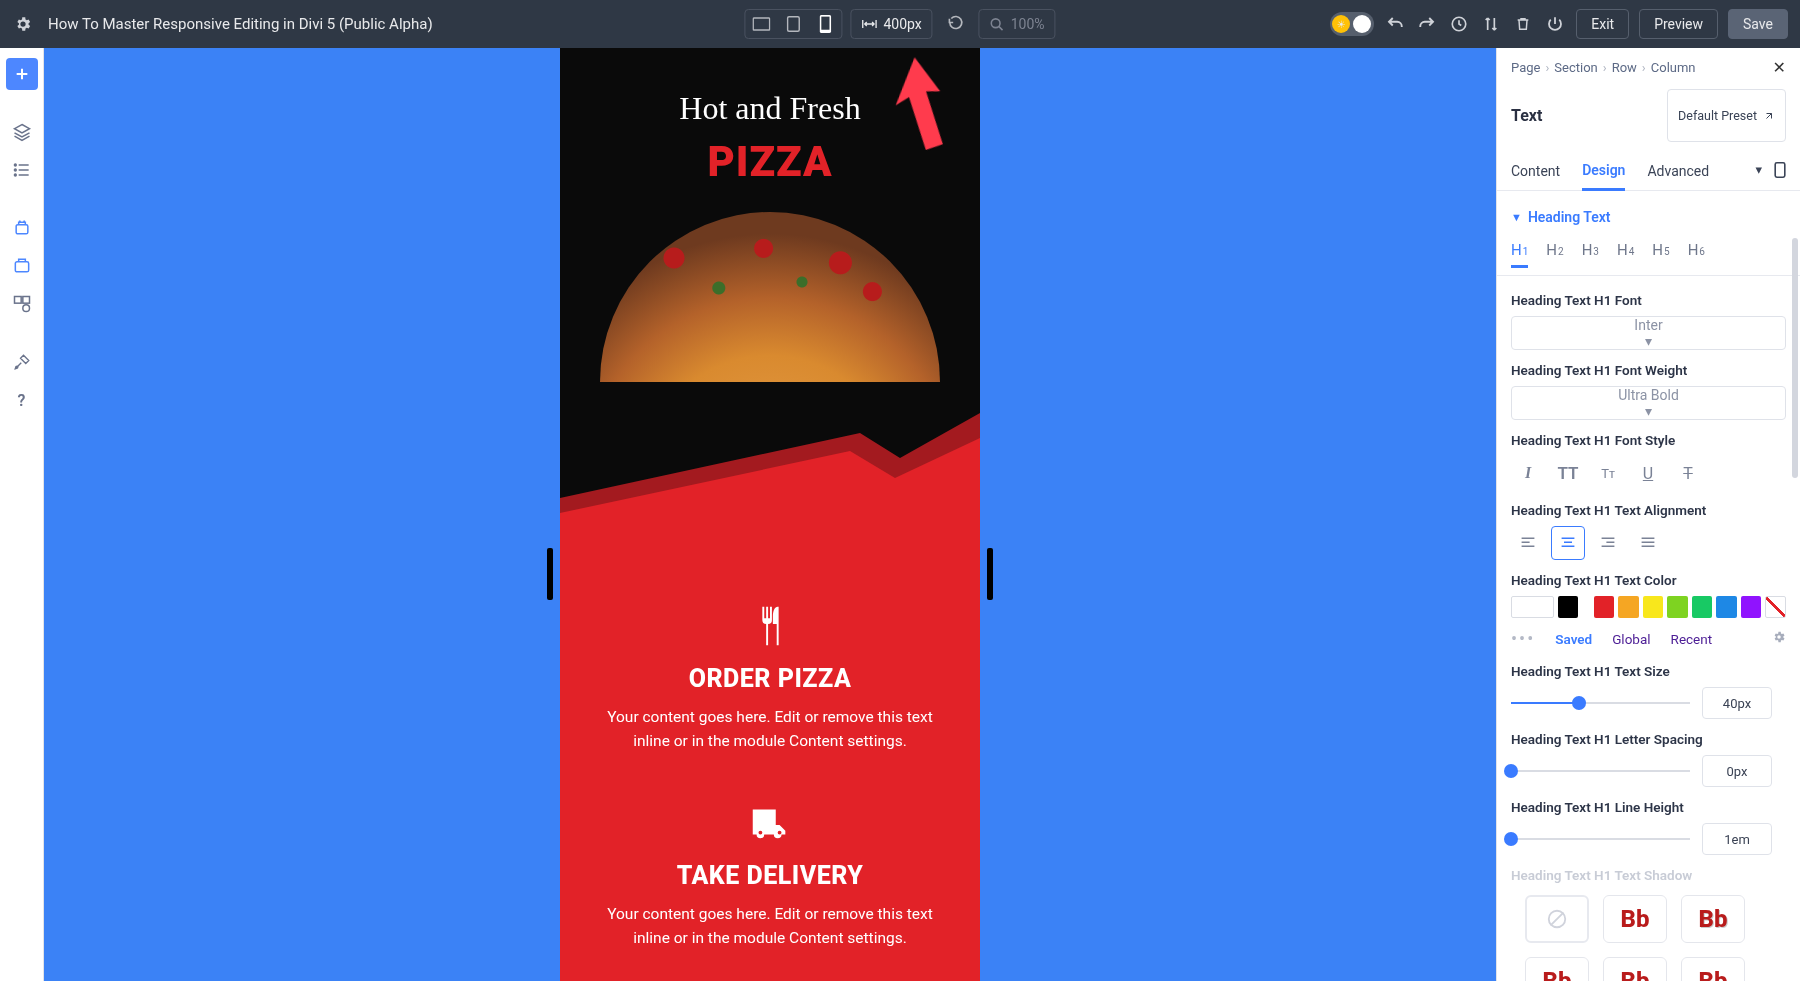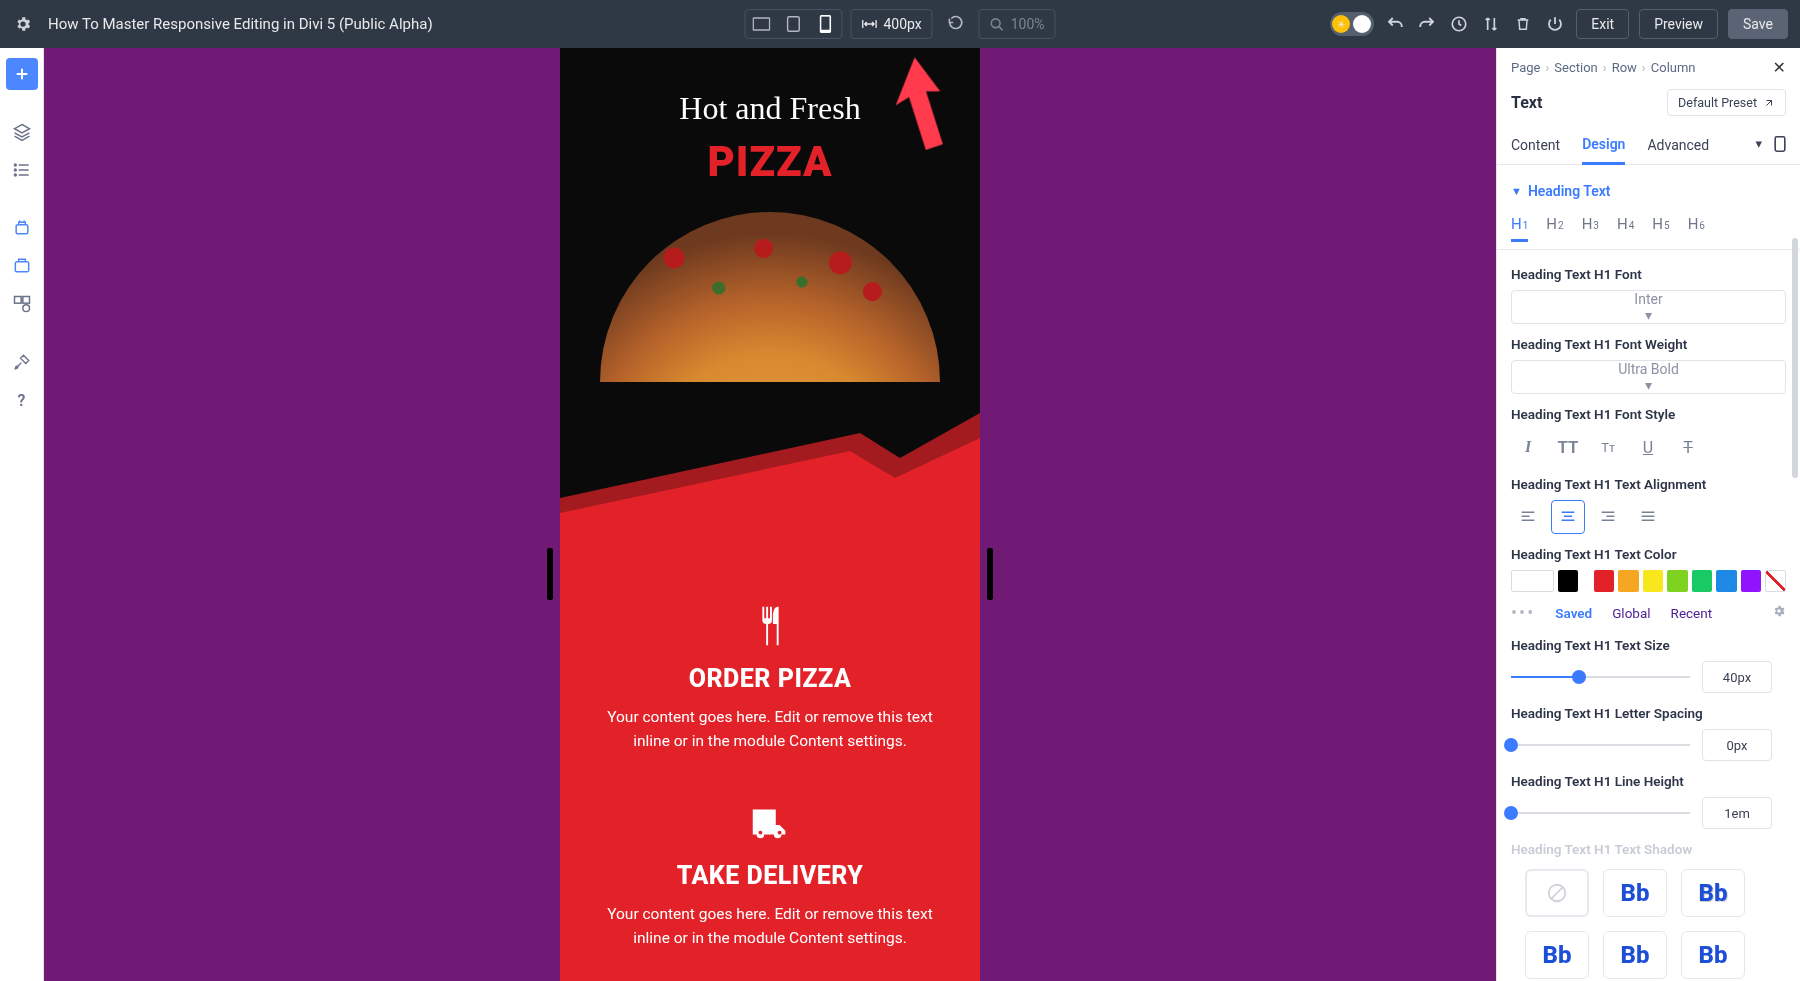--- a/index.html
+++ b/index.html
@@ -25,21 +25,21 @@
 .btn { height:30px; padding: 0 14px; border:1px solid #565f6d; border-radius:4px; background:transparent; color:#e8e9eb; font-size:14px; cursor:pointer; display:flex; align-items:center;}
 .btn.primary { background:#5a6475; border-color:#5a6475;}
 
 
 .leftrail { position:absolute; left:0; top:48px; bottom:0; width:44px; background:#fff; border-right:1px solid #e1e3e8; display:flex; flex-direction:column; align-items:center; padding-top:10px; gap:6px;}
 .rail-btn { width:32px; height:32px; display:flex; align-items:center; justify-content:center; color:#6a738b; cursor:pointer; border-radius:4px;}
 .rail-btn.add { background:#4d87ff; color:#fff; }
 .rail-sep { height:14px; }
 
 
-.canvas-wrap { position:absolute; top:48px; left:44px; right:304px; bottom:0; background:#701a75; overflow:hidden; }
+.canvas-wrap { position:absolute; top:48px; left:44px; right:304px; bottom:0; background:#3b82f6; overflow:hidden; }
 .canvas-inner { position:relative; width:100%; height:100%; }
 .device-frame { position:absolute; left:50%; transform:translateX(-50%); top:0; width:420px; height:950px; background:#fff; }
 .pizza-black { background:#0a0a0a; color:#fff; text-align:center; padding: 42px 20px 140px; position:relative; overflow:hidden; }
 .cursive { font-family: "Brush Script MT", cursive; font-size:32px; margin-bottom:10px;}
 .h-delicious { font-size:42px; font-weight:900; letter-spacing:1px; color:#fff; }
 .h-pizza { font-size:42px; font-weight:900; color:#e22228; letter-spacing:1px;}
 .pizza-img { width: 340px; height:170px; border-radius: 170px 170px 0 0; margin:26px auto 0; overflow:hidden; position:relative; background: radial-gradient(circle at 50% 160%, #e7a04b 0%, #d98a2f 40%, #b4622a 58%, #6e3a1f 78%); }
 .pizza-img::before{content:"";position:absolute;inset:10px 10px auto 10px;height:120px;border-radius:160px 160px 0 0;background:
  radial-gradient(circle at 20% 30%, #b71c1c 0 10px, transparent 11px),
  radial-gradient(circle at 48% 22%, #b71c1c 0 9px, transparent 10px),
@@ -61,21 +61,21 @@
 
 .cursor-arrow { position:absolute; top:8px; left:calc(50% + 120px); pointer-events:none; }
 
 
 .rightpanel { position:absolute; right:0; top:48px; bottom:0; width:304px; background:#fff; border-left:1px solid #e1e3e8; display:flex; flex-direction:column; font-size:13px; color:#2d3548;}
 .rp-bc { display:flex; align-items:center; padding: 10px 14px 6px; gap:5px; color:#5d6a86; font-size:13px;}
 .rp-bc .sep{color:#aeb4c1;}
 .rp-close{ margin-left:auto; cursor:pointer; font-size:16px; color:#333;}
 .rp-head { display:flex; align-items:center; justify-content:space-between; padding: 6px 14px 10px;}
 .rp-head-title{font-size:16px; font-weight:700; color:#2a3042;}
-.preset-btn{ border:1px solid #dfe2e9; border-radius:4px; padding:5px 10px; font-size:12.5px; color:#3a4356; display:flex; align-items:center; gap:6px; cursor:pointer;}
+.preset-btn{ border:1px solid #dfe2e9; border-radius:4px; padding:18px 10px; font-size:12.5px; color:#3a4356; display:flex; align-items:center; gap:6px; cursor:pointer;}
 .rp-tabs { display:flex; align-items:center; padding: 0 14px; border-bottom:1px solid #e7e9ef; gap:22px; position:relative;}
 .rp-tab{ padding: 10px 0; font-size:14px; color:#3b4457; cursor:pointer;}
 .rp-tab.active{ color:#3a7bff; font-weight:600; border-bottom:3px solid #3a7bff; margin-bottom:-1px;}
 .rp-tab-extra{ margin-left:auto; display:flex; gap:12px; color:#3b4457;}
 .rp-scroll{ flex:1; overflow-y:auto; padding: 12px 0 20px;}
 .rp-section-hd{ display:flex; align-items:center; gap:6px; padding: 6px 14px 10px; color:#3a7bff; font-weight:600; font-size:14px;}
 .rp-section-hd .caret{ transform: rotate(0deg); font-size:11px;}
 .h-tabs{ display:flex; gap:18px; padding:0 14px 8px; border-bottom:1px solid #e7e9ef; margin-bottom:6px;}
 .h-tab{ font-size:15px; color:#6f778b; cursor:pointer; padding:6px 0; display:flex; align-items:baseline;}
 .h-tab.active{ color:#3a7bff; border-bottom:3px solid #3a7bff; margin-bottom:-1px;}
@@ -98,21 +98,21 @@
 .slider-row{ display:flex; align-items:center; gap:12px; padding-right:14px;}
 .slider{ flex:1; height:20px; position:relative;}
 .slider-track{ position:absolute; top:50%; left:0; right:0; height:2px; background:#d9dce3; transform:translateY(-50%);}
 .slider-fill{ position:absolute; top:50%; left:0; height:2px; background:#3a7bff; transform:translateY(-50%);}
 .slider-thumb{ position:absolute; top:50%; width:14px; height:14px; background:#3a7bff; border-radius:50%; transform:translate(-50%,-50%);}
 .value-box{ width:70px; height:32px; border:1px solid #dfe2e9; border-radius:4px; display:flex; align-items:center; justify-content:center; font-size:13px; color:#3a4254;}
 .shadow-opts{ display:flex; gap:14px; padding: 4px 14px 0;}
 .sh-opt{ width:64px; height:48px; border:1px solid #e4e6ec; border-radius:6px; display:flex; align-items:center; justify-content:center;}
 .sh-opt.sel{border:2px solid #e7e9ef;}
 .sh-none{color:#d0d3dc;}
-.sh-txt{font-size:24px; font-weight:800; color:#1d4ed8;}
+.sh-txt{font-size:24px; font-weight:800; color:#b91c1c;}
 .sh-txt.sh1{text-shadow:1px 1px 0 #ccc;}
 .faded-label{color:#c8ccd6 !important;}
 .rp-scrollbar{position:absolute; right:2px; top:190px; width:6px; height:240px; background:#d3d6de; border-radius:3px;}
 </style>
 </head>
 <body>
 
 <div class="topbar">
   <div class="topbar-left">
     <span class="top-icon">

